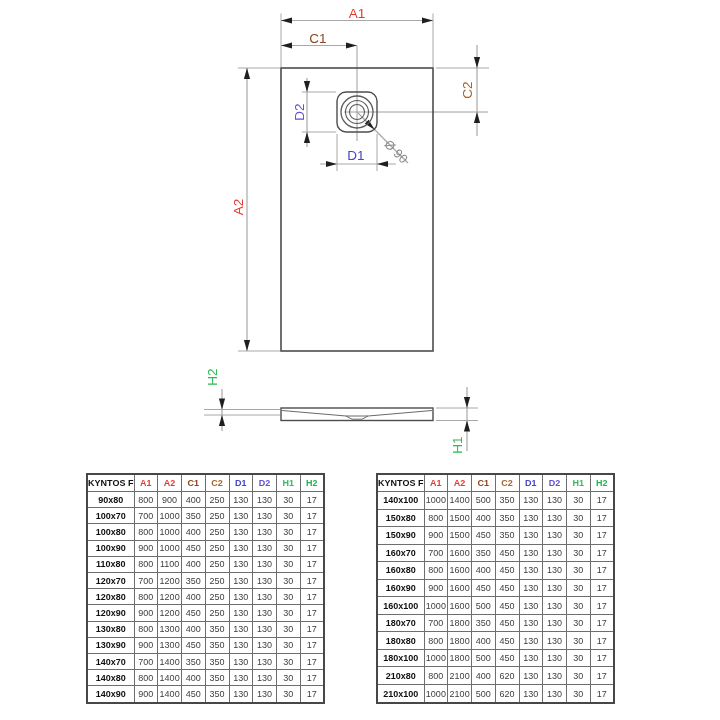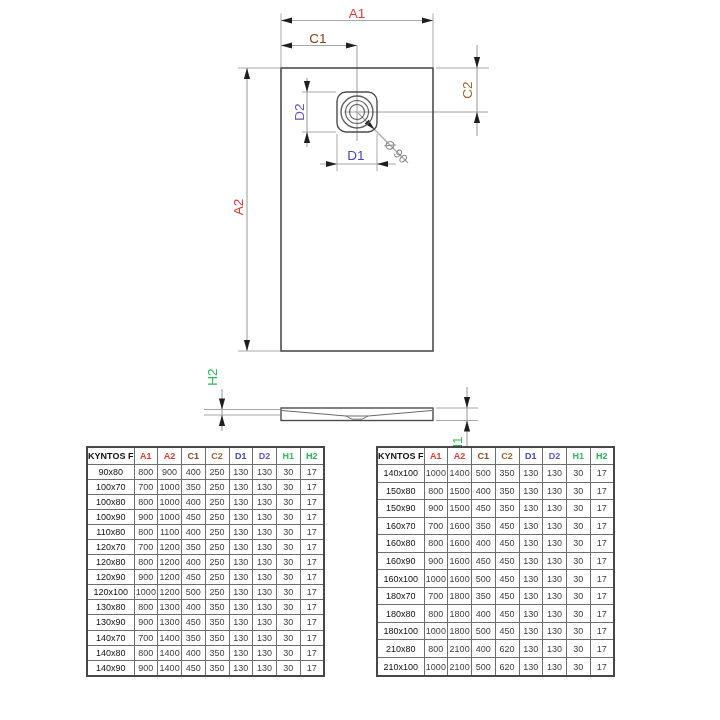--- a/index.html
+++ b/index.html
@@ -1,31 +1,31 @@
 <!DOCTYPE html>
 <html><head>
 <meta charset="utf-8">
 <style>
   html,body{margin:0;padding:0;background:#ffffff;}
   body{width:720px;height:720px;position:relative;overflow:hidden;
        font-family:"Liberation Sans",sans-serif;}
   #drawing{position:absolute;left:0;top:0;}
   svg text{font-family:"Liberation Sans","DejaVu Sans",sans-serif;font-size:13.5px;}
   svg text.dia{font-size:12.5px;}
-  table.spec{position:absolute;top:446px;width:239px;height:231px;
+  table.spec{position:absolute;top:473px;width:239px;height:231px;
              border-collapse:collapse;table-layout:fixed;background:#fff;
              font-size:9px;border:2px solid #474747;}
   table.spec.left{left:86px;}
   table.spec.right{left:376px;}
   .spec th,.spec td{border:1px solid #6e6e6e;text-align:center;vertical-align:middle;
                     padding:0;white-space:nowrap;overflow:hidden;}
   .spec th{font-size:9px;font-weight:bold;color:#111;height:16px;}
   .spec col.namecol{width:47px;}
   .spec td{color:#3d3d3d;font-size:9px;}
-  .spec td.name{font-weight:normal;color:#101010;}
+  .spec td.name{font-weight:bold;color:#101010;}
 </style>
 </head>
 <body>
 
 <div id="drawing">
 <svg width="720" height="460" viewBox="0 0 720 460">
 
   <g stroke="#a8a8a8" stroke-width="1">
     <line x1="281" y1="13.5" x2="281" y2="67"></line>
     <line x1="433" y1="13.5" x2="433" y2="67"></line>
@@ -219,31 +219,20 @@
         <td>900</td>
         <td>1200</td>
         <td>450</td>
         <td>250</td>
         <td>130</td>
         <td>130</td>
         <td>30</td>
         <td>17</td>
       </tr>
       <tr>
-        <td class="name">120x100</td>
-        <td>1000</td>
-        <td>1200</td>
-        <td>500</td>
-        <td>250</td>
-        <td>130</td>
-        <td>130</td>
-        <td>30</td>
-        <td>17</td>
-      </tr>
-      <tr>
         <td class="name">130x80</td>
         <td>800</td>
         <td>1300</td>
         <td>400</td>
         <td>350</td>
         <td>130</td>
         <td>130</td>
         <td>30</td>
         <td>17</td>
       </tr>

